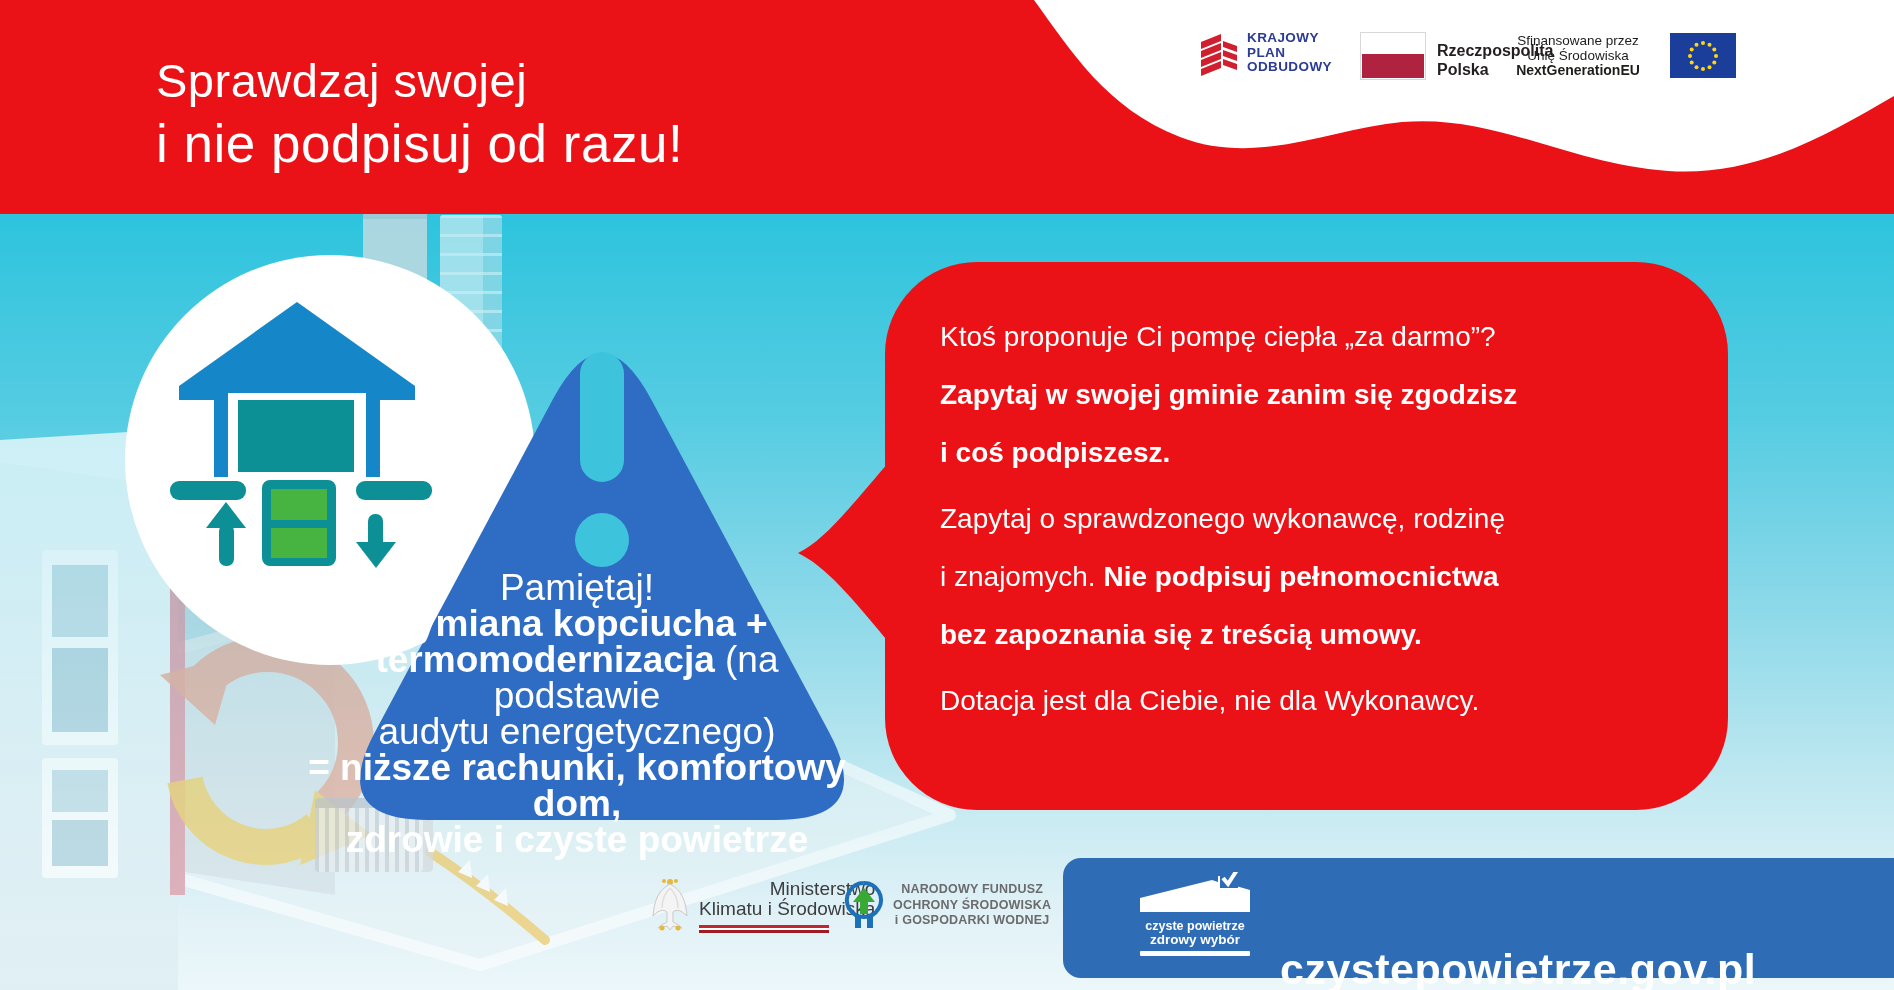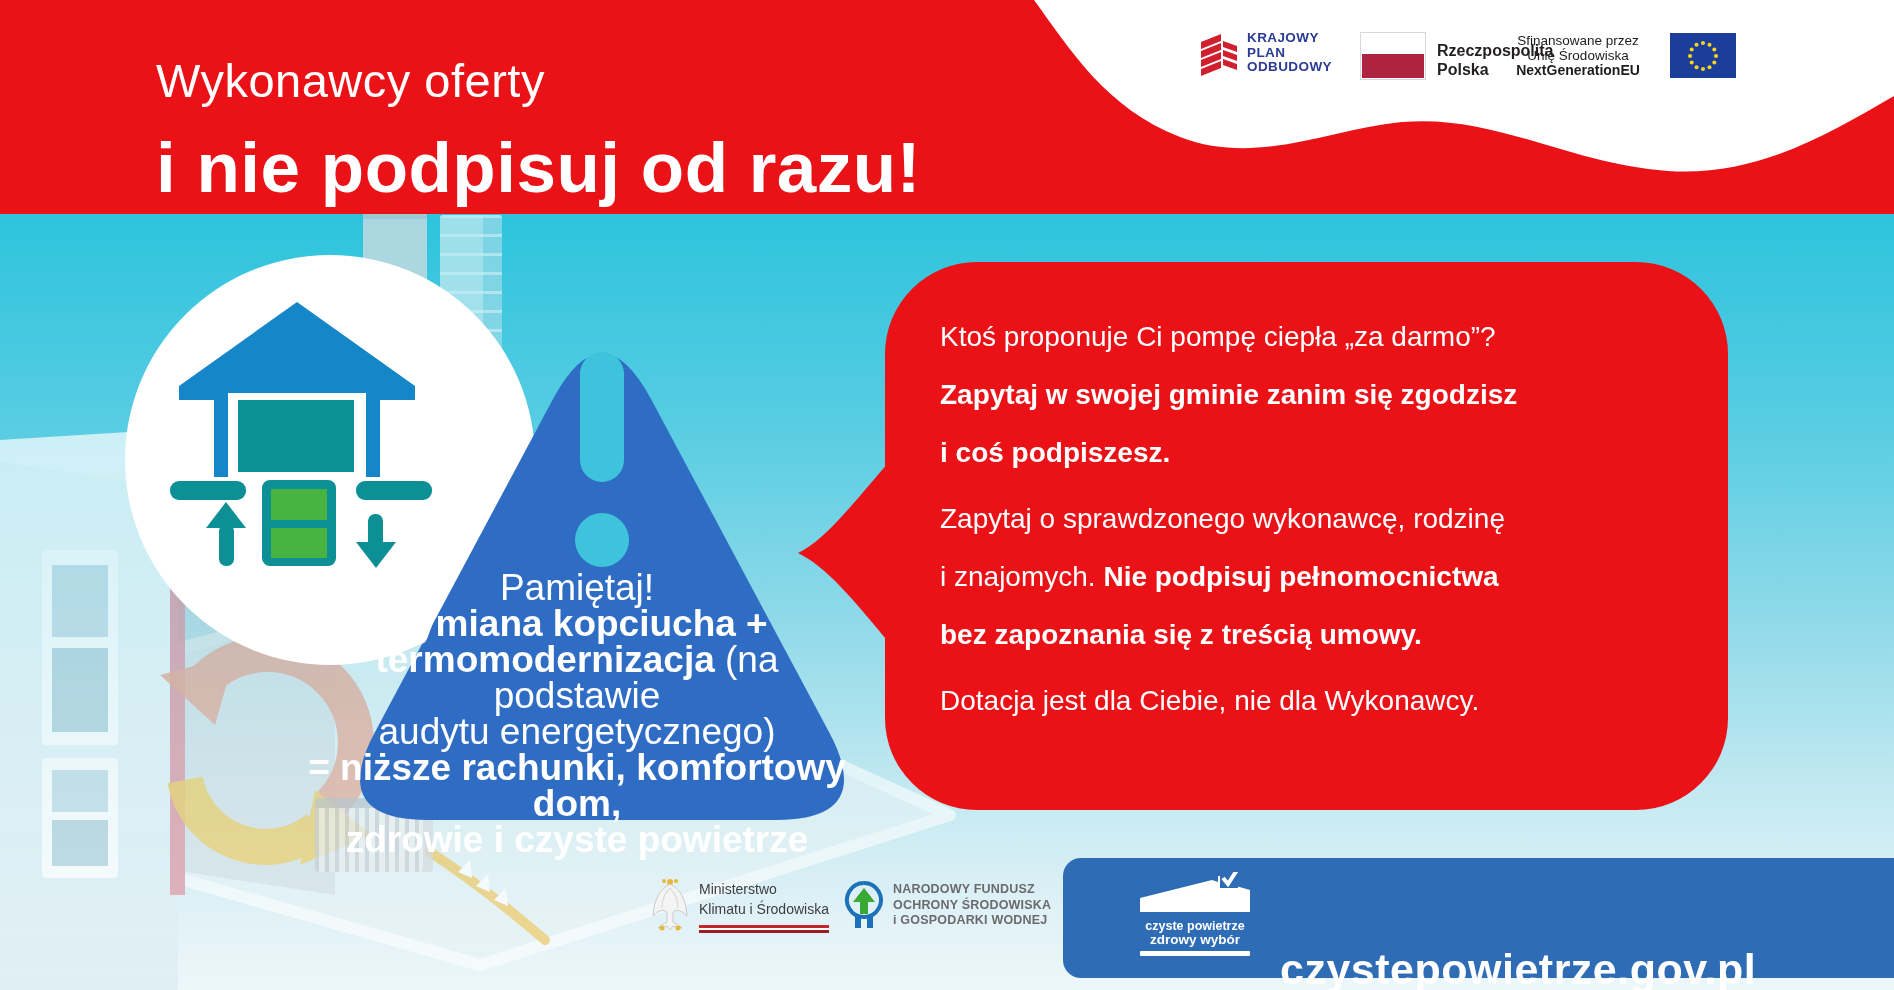--- a/index.html
+++ b/index.html
@@ -8,21 +8,21 @@
     font-family:"Liberation Sans","DejaVu Sans",sans-serif;
     background:linear-gradient(180deg,#1ec0da 0%,#2ec4dd 22%,#55cce2 42%,#8ed9e9 62%,#c3e9f1 80%,#e2f2f7 93%,#ecf7fa 100%);
   }
   .abs{position:absolute;}
 
   
   .header-band{left:0;top:0;width:1894px;height:214px;background:#ea1217;z-index:30;}
   .header-wave{left:0;top:0;width:1894px;height:214px;z-index:31;pointer-events:none;}
   .title{left:156px;top:50px;z-index:33;color:#ffffff;}
   .title .l1{font-size:47px;font-weight:400;line-height:62px;letter-spacing:.5px;}
-  .title .l2{font-size:71px;font-weight:700;line-height:64px;letter-spacing:.5px;margin-top:24px;}
+  .title .l2{font-size:53px;font-weight:400;line-height:64px;letter-spacing:.5px;}
 
   .logo-row{z-index:34;}
   .kpo-text{left:1247px;top:31px;color:#2c3b94;font-weight:700;font-size:13.5px;line-height:14.5px;letter-spacing:.4px;}
   .pl-text{left:1437px;top:41px;color:#231f20;font-weight:700;font-size:16px;line-height:19px;}
   .eu-text{left:1498px;top:33px;width:160px;color:#1d1d1b;font-size:13.5px;line-height:15px;text-align:center;}
   .eu-text .b{font-weight:700;font-size:14px;}
 
   
   .illu{opacity:.72;z-index:1;}
   .chimney-cyan{left:440px;top:215px;width:62px;height:228px;z-index:2;
@@ -50,25 +50,25 @@
   
   .bubble{left:885px;top:262px;width:843px;height:548px;background:#ea1217;border-radius:92px;z-index:12;}
   .bubble-tail{left:780px;top:445px;z-index:12;}
   .bubble-text{left:940px;top:308px;width:780px;z-index:13;color:#ffffff;font-size:28px;line-height:58px;}
   .bubble-text .ln{white-space:nowrap;}
   .bubble-text .b{font-weight:700;}
   .gap{margin-top:8px;}
 
   
   .ministry{left:650px;top:876px;z-index:20;display:flex;align-items:flex-start;}
-  .ministry-label{margin-left:9px;color:#3d3d3f;font-size:14px;line-height:20px;padding-top:3px;}
+  .ministry-label{margin-left:9px;color:#3d3d3f;font-size:19px;line-height:20px;padding-top:3px;text-align:right;}
   .ministry-rule{margin-top:6px;height:8px;width:130px;
     background:linear-gradient(180deg,#c1272d 0 3px,#ffffff 3px 5px,#9e1c22 5px 8px);}
   .nfos{left:843px;top:880px;z-index:20;display:flex;align-items:flex-start;}
-  .nfos-label{margin-left:8px;color:#6b6b6d;font-weight:700;font-size:12.5px;line-height:15.5px;letter-spacing:.2px;padding-top:2px;}
+  .nfos-label{margin-left:8px;color:#6b6b6d;font-weight:700;font-size:12.5px;line-height:15.5px;letter-spacing:.2px;padding-top:2px;text-align:center;}
 
   .website-bar{left:1063px;top:858px;width:831px;height:120px;background:#2e6cb6;border-radius:18px 0 0 18px;z-index:20;}
   .program-logo{left:1140px;top:872px;z-index:21;color:#ffffff;text-align:center;width:110px;}
   .program-logo .t1{font-size:12.5px;font-weight:700;line-height:13px;margin-top:2px;}
   .program-logo .t2{font-size:13.5px;font-weight:700;line-height:14px;}
   .program-rule{margin-top:4px;height:5px;background:#ffffff;border-radius:1px;}
   .website{left:1280px;top:897px;z-index:21;color:#ffffff;font-size:43px;font-weight:700;letter-spacing:.5px;margin-top:48px;}
 </style>
 </head>
 <body>
@@ -162,21 +162,21 @@
     <div class="ln"><span>i znajomych. </span><span class="b">Nie podpisuj pełnomocnictwa</span></div>
     <div class="ln b">bez zapoznania się z treścią umowy.</div>
     <div class="ln gap">Dotacja jest dla Ciebie, nie dla Wykonawcy.</div>
   </div>
 
   <div class="abs header-band"></div>
   <svg class="abs header-wave" width="1894" height="214" viewBox="0 0 1894 214">
     <path fill="#ffffff" d="M1034,0 C1072,52 1106,108 1180,137 C1258,167 1332,128 1402,122 C1496,114 1568,164 1668,171 C1758,177 1830,133 1894,96 L1894,0 Z"></path>
   </svg>
   <div class="abs title">
-    <div class="l1">Wykonawcy oferty</div>
+    <div class="l1">Sprawdzaj swojej</div>
     <div class="l2">i nie podpisuj od razu!</div>
   </div>
 
   <svg class="abs logo-row" style="left:1197px;top:32px;" width="44" height="46" viewBox="0 0 44 46">
     <g fill="#d01f2e">
       <polygon points="4,10 24,2 24,9 4,17"></polygon>
       <polygon points="4,19 24,11 24,18 4,26"></polygon>
       <polygon points="4,28 24,20 24,27 4,35"></polygon>
       <polygon points="4,37 24,29 24,36 4,44"></polygon>
       <polygon points="26,9 40,14 40,20 26,15"></polygon>

